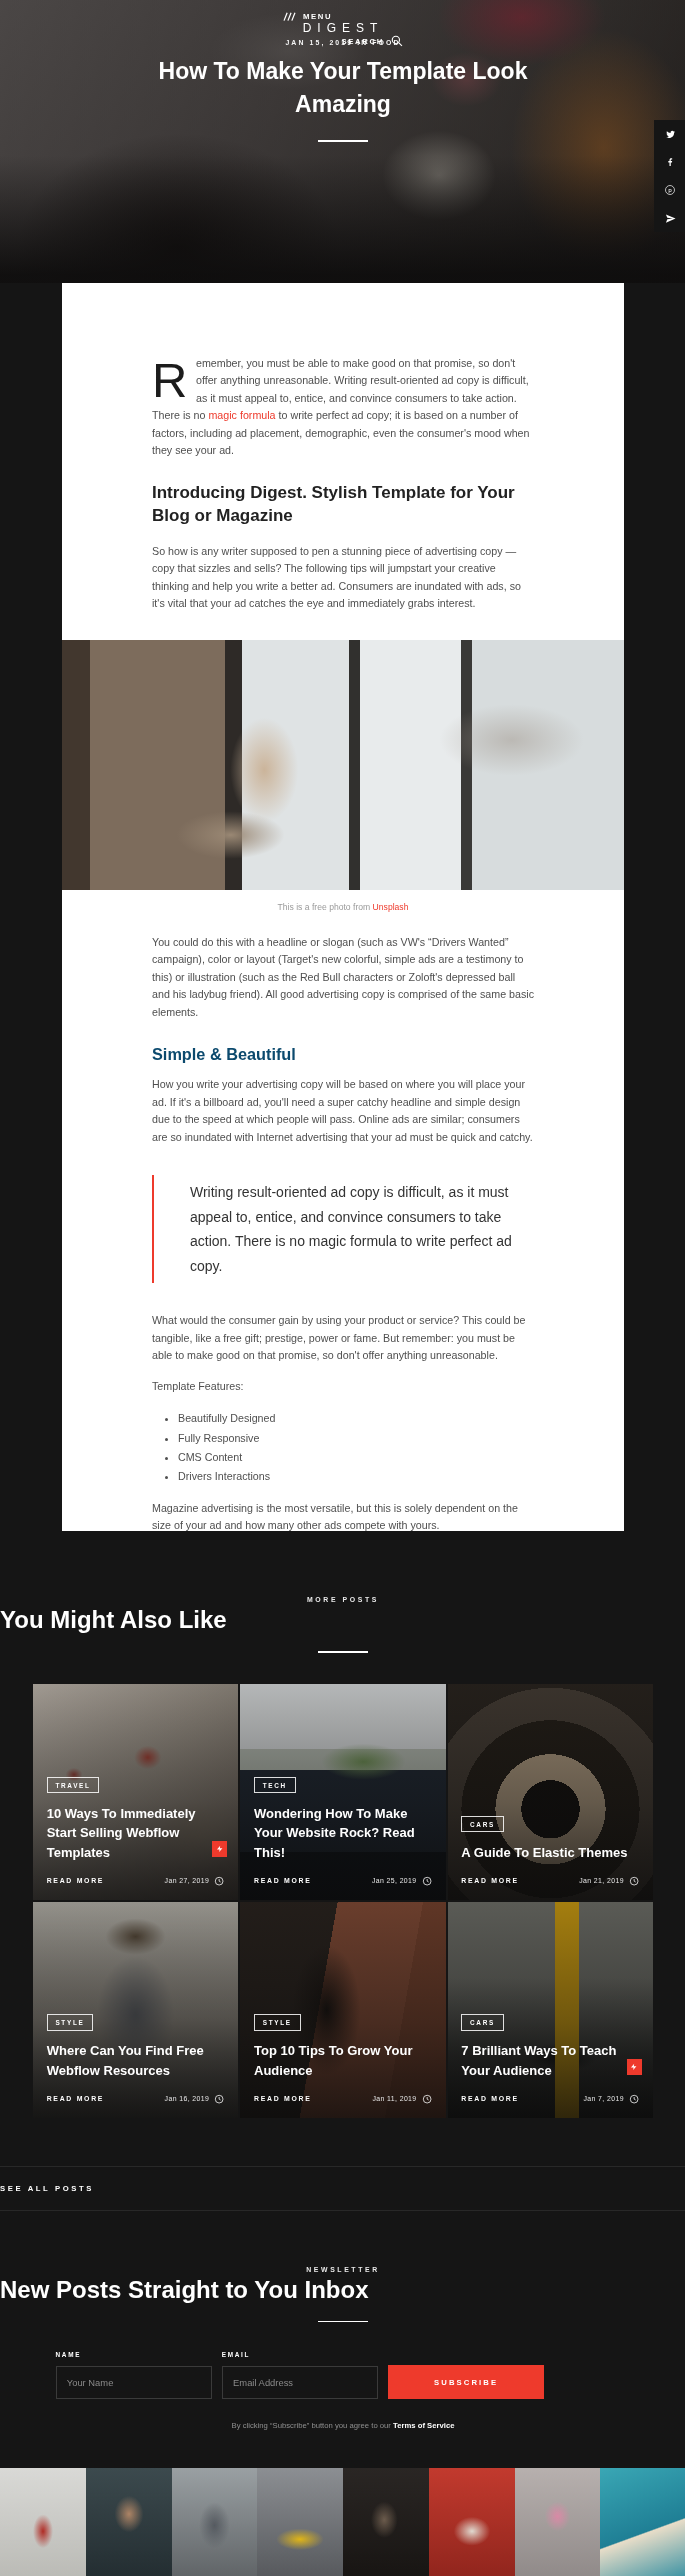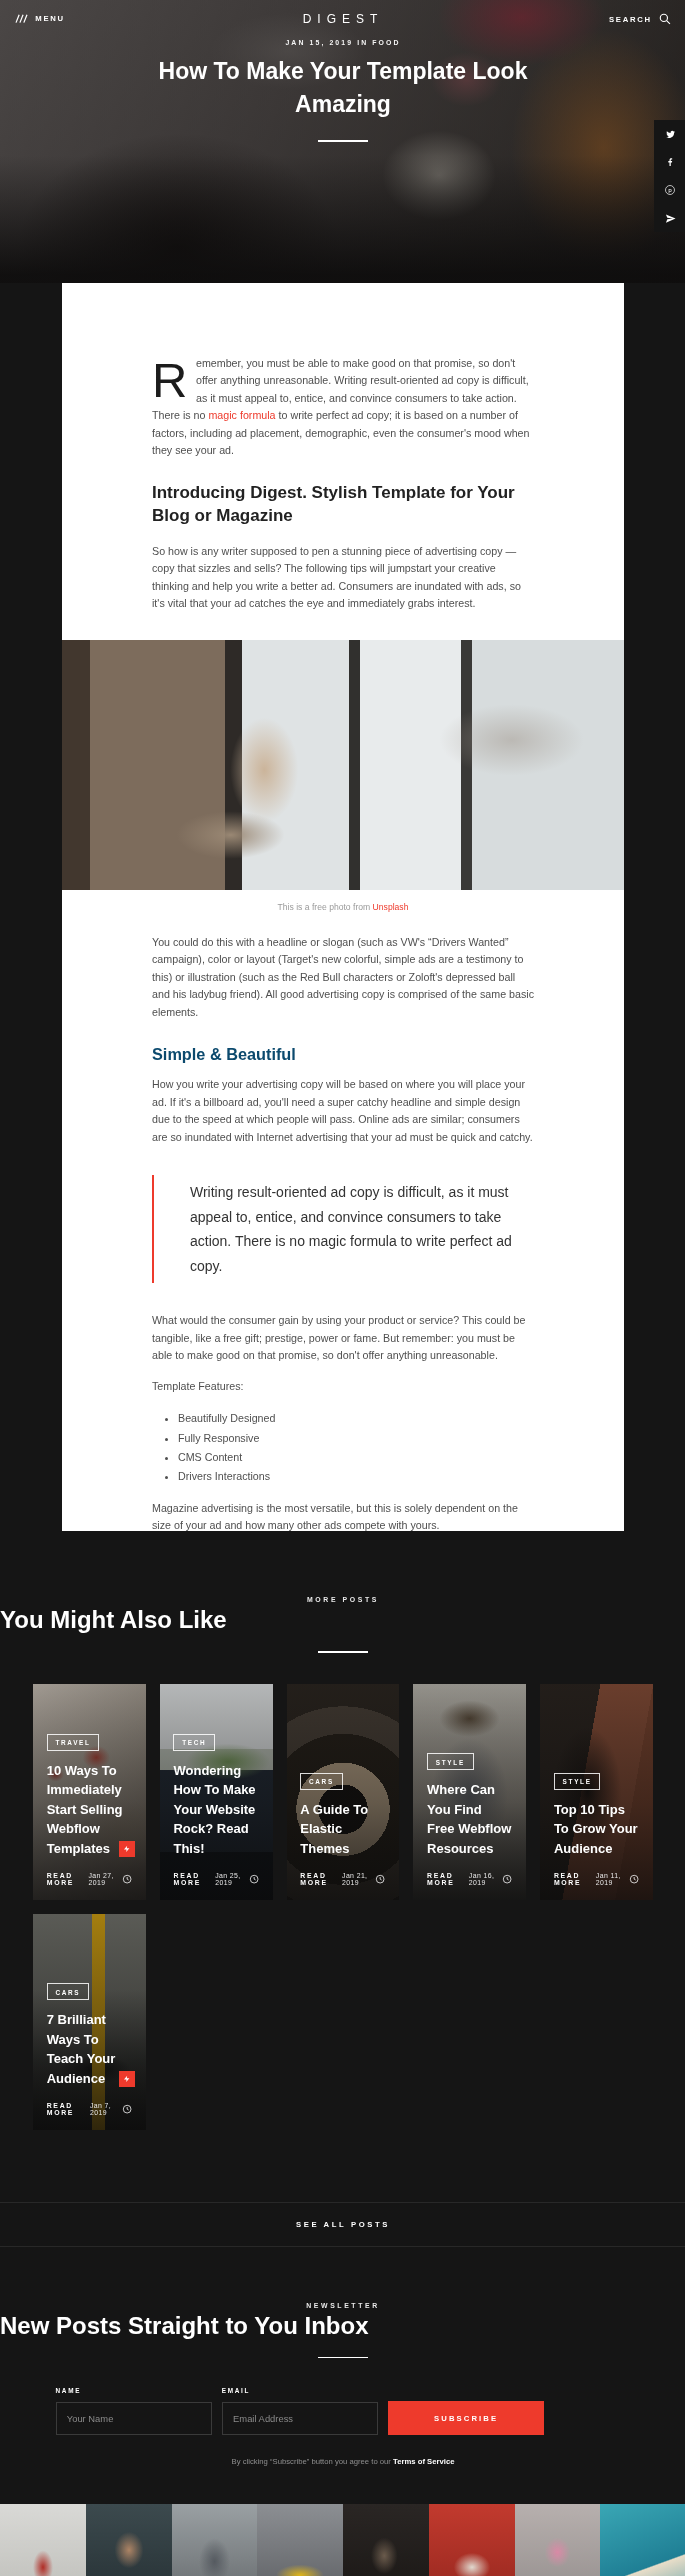--- a/index.html
+++ b/index.html
@@ -16,21 +16,21 @@
       radial-gradient(129px 163px at 88% 52%, #b5763a, transparent 72%),
       radial-gradient(81px 64px at 64% 62%, #d8d2c6, transparent 70%),
       radial-gradient(214px 154px at 26% 88%, #211c1a, transparent 75%),
       radial-gradient(103px 51px at 42% 18%, #8d8784, transparent 75%),
       linear-gradient(115deg, #8a8482, #6e6866 40%, #55504c 70%, #38332f);
   }
   .hero-shade { position:absolute; inset:0;
     background: linear-gradient(rgba(12,10,10,.5), rgba(12,10,10,.55)),
                 linear-gradient(to bottom, transparent 55%, rgba(17,17,17,.95) 97%); }
   .topbar { position:absolute; top:0; left:0; right:0; display:flex; align-items:center;
-    justify-content:space-between; padding:12px 15.4px; z-index:3; color:#fff; }
+    justify-content:space-between; padding:12px 15.4px; z-index:3; color:#fff;flex-direction:column; }
   .topbar .side { display:flex; align-items:center; gap:6.9px; width:120px; cursor:pointer; }
   .topbar .side.right { justify-content:flex-end; }
   .ui-label { font-size:7.7px; font-weight:bold; letter-spacing:1.7px; color:#fff; }
   .brand { font-size:12px; font-weight:normal; letter-spacing:6px; color:#fff; }
   .hero-content { position:absolute; left:0; right:0; top:39px; z-index:2; text-align:center; color:#fff; }
   .hero-date { font-size:6.9px; font-weight:bold; letter-spacing:2.1px; opacity:.95; }
   .hero-title { width:377px; margin:8.6px auto 0; font-size:23px; line-height:1.45; font-weight:bold; }
   .hero-divider { width:50px; height:1.7px; background:#fff; margin:19px auto 0; }
   .share-rail { position:absolute; top:120px; right:0; width:32px; z-index:4; display:flex; flex-direction:column; }
   .share-btn { width:32px; height:28px; background:#151515; display:flex; align-items:center; justify-content:center; cursor:pointer; }
@@ -54,21 +54,21 @@
   .quote { border-left:2.6px solid #ee3a2c; padding:5.1px 8.6px 5.1px 36px; margin:29px 0 29px;
     font-size:14px; line-height:1.75; color:#333; }
   .a-list { margin:0 0 13.7px 26px; }
   .a-list li { font-size:10.7px; line-height:1.8; color:#4f4f4f; }
 
   
   .more-posts { padding-top:65px; color:#fff; }
   .eyebrow { text-align:center; font-size:6.9px; font-weight:bold; letter-spacing:2.6px; color:#e9e9e9; }
   .section-title { text-align:left; font-size:24px; font-weight:bold; margin-top:3px; }
   .section-divider { width:50px; height:1.7px; background:#fff; margin:17px auto 0; }
-  .posts-grid { width:620px; margin:31px auto 0; display:grid; grid-template-columns:repeat(5,1fr); gap:14px; }
+  .posts-grid { width:620px; margin:31px auto 0; display:grid; grid-template-columns:repeat(3,1fr); gap:2px; }
   .post-card { position:relative; height:216px; cursor:pointer; overflow:hidden; }
   .thumb { position:absolute; inset:0; }
   .thumb-shade { position:absolute; inset:0; background:linear-gradient(180deg, rgba(10,10,10,.25), rgba(10,10,10,.5) 55%, rgba(10,10,10,.82)); }
   .post-body { position:absolute; left:0; right:0; bottom:0; padding:13.7px; z-index:2; }
   .post-tag { display:inline-block; border:0.9px solid rgba(255,255,255,.85); color:#fff;
     font-size:6.4px; font-weight:bold; letter-spacing:1.7px; padding:4.3px 7.7px 3.4px; }
   .post-title { font-size:13px; line-height:1.5; font-weight:bold; color:#fff; margin:10.3px 0 13.7px; }
   .post-foot { display:flex; align-items:center; justify-content:space-between; }
   .read-more { font-size:6.9px; font-weight:bold; letter-spacing:1.7px; color:#fff; cursor:pointer; }
   .post-meta { display:flex; align-items:center; gap:5.1px; font-size:6.9px; color:#e8e8e8; letter-spacing:0.4px; }
@@ -83,22 +83,22 @@
     linear-gradient(180deg,#eef1f2 0 30%, #c6cdc2 30% 40%, #232c38 40% 78%, #11161d 78% 100%); }
   .img-3 { background: radial-gradient(circle at 50% 58%, #14110f 0 18%, #bfa98c 18% 34%, #262019 34% 55%, #4a4138 55% 75%, #2c2620 75%); }
   .img-4 { background: radial-gradient(53px 81px at 50% 52%, #63666b, transparent 72%),
     radial-gradient(43px 26px at 50% 16%, #5d4e3c, transparent 70%),
     linear-gradient(180deg,#c2bfb6,#999389 55%,#4e4c47); }
   .img-5 { background: radial-gradient(47px 90px at 42% 50%, #17120f, transparent 72%),
     linear-gradient(100deg, #2b241f 0 40%, #8a4f38 40% 75%, #7c452f 75%); }
   .img-6 { background: linear-gradient(90deg, transparent 0 52%, #d8a511 52% 64%, transparent 64%),
     radial-gradient(51px 20.6px at 55% 72%, #101010, transparent 70%),
     linear-gradient(180deg,#75766f 0 35%,#3c3d3a 70%,#1f201e); }
-  .see-all { margin-top:72px; border-top:0.9px solid #282828; border-bottom:0.9px solid #282828;
-    padding:17px 0; text-align:center; font-size:7.7px; font-weight:bold; letter-spacing:2.6px; color:#fff; cursor:pointer; }
+  .see-all { margin-top:48px; border-top:0.9px solid #282828; border-bottom:0.9px solid #282828;
+    padding:17px 0; text-align:left; font-size:7.7px; font-weight:bold; letter-spacing:2.6px; color:#fff; cursor:pointer; }
 
   
   .newsletter { padding-top:55px; color:#fff; text-align:center; }
   .nl-form { width:575px; margin:29px auto 0; display:flex; gap:10.3px; align-items:flex-end; text-align:left; }
   .field { width:156px; }
   .field-label { display:block; font-size:6.4px; font-weight:bold; letter-spacing:1.7px; color:#fff; margin-bottom:7.7px; }
   .field input { width:100%; height:33px; background:transparent; border:0.9px solid #3a3a3a; color:#ccc;
     padding:0 10.3px; font-size:9.4px; font-family:"Liberation Sans",sans-serif; }
   .field input::placeholder { color:#8a8a8a; }
   .subscribe-btn { width:156px; height:34px; background:#ee3a2c; border:none; color:#fff;

